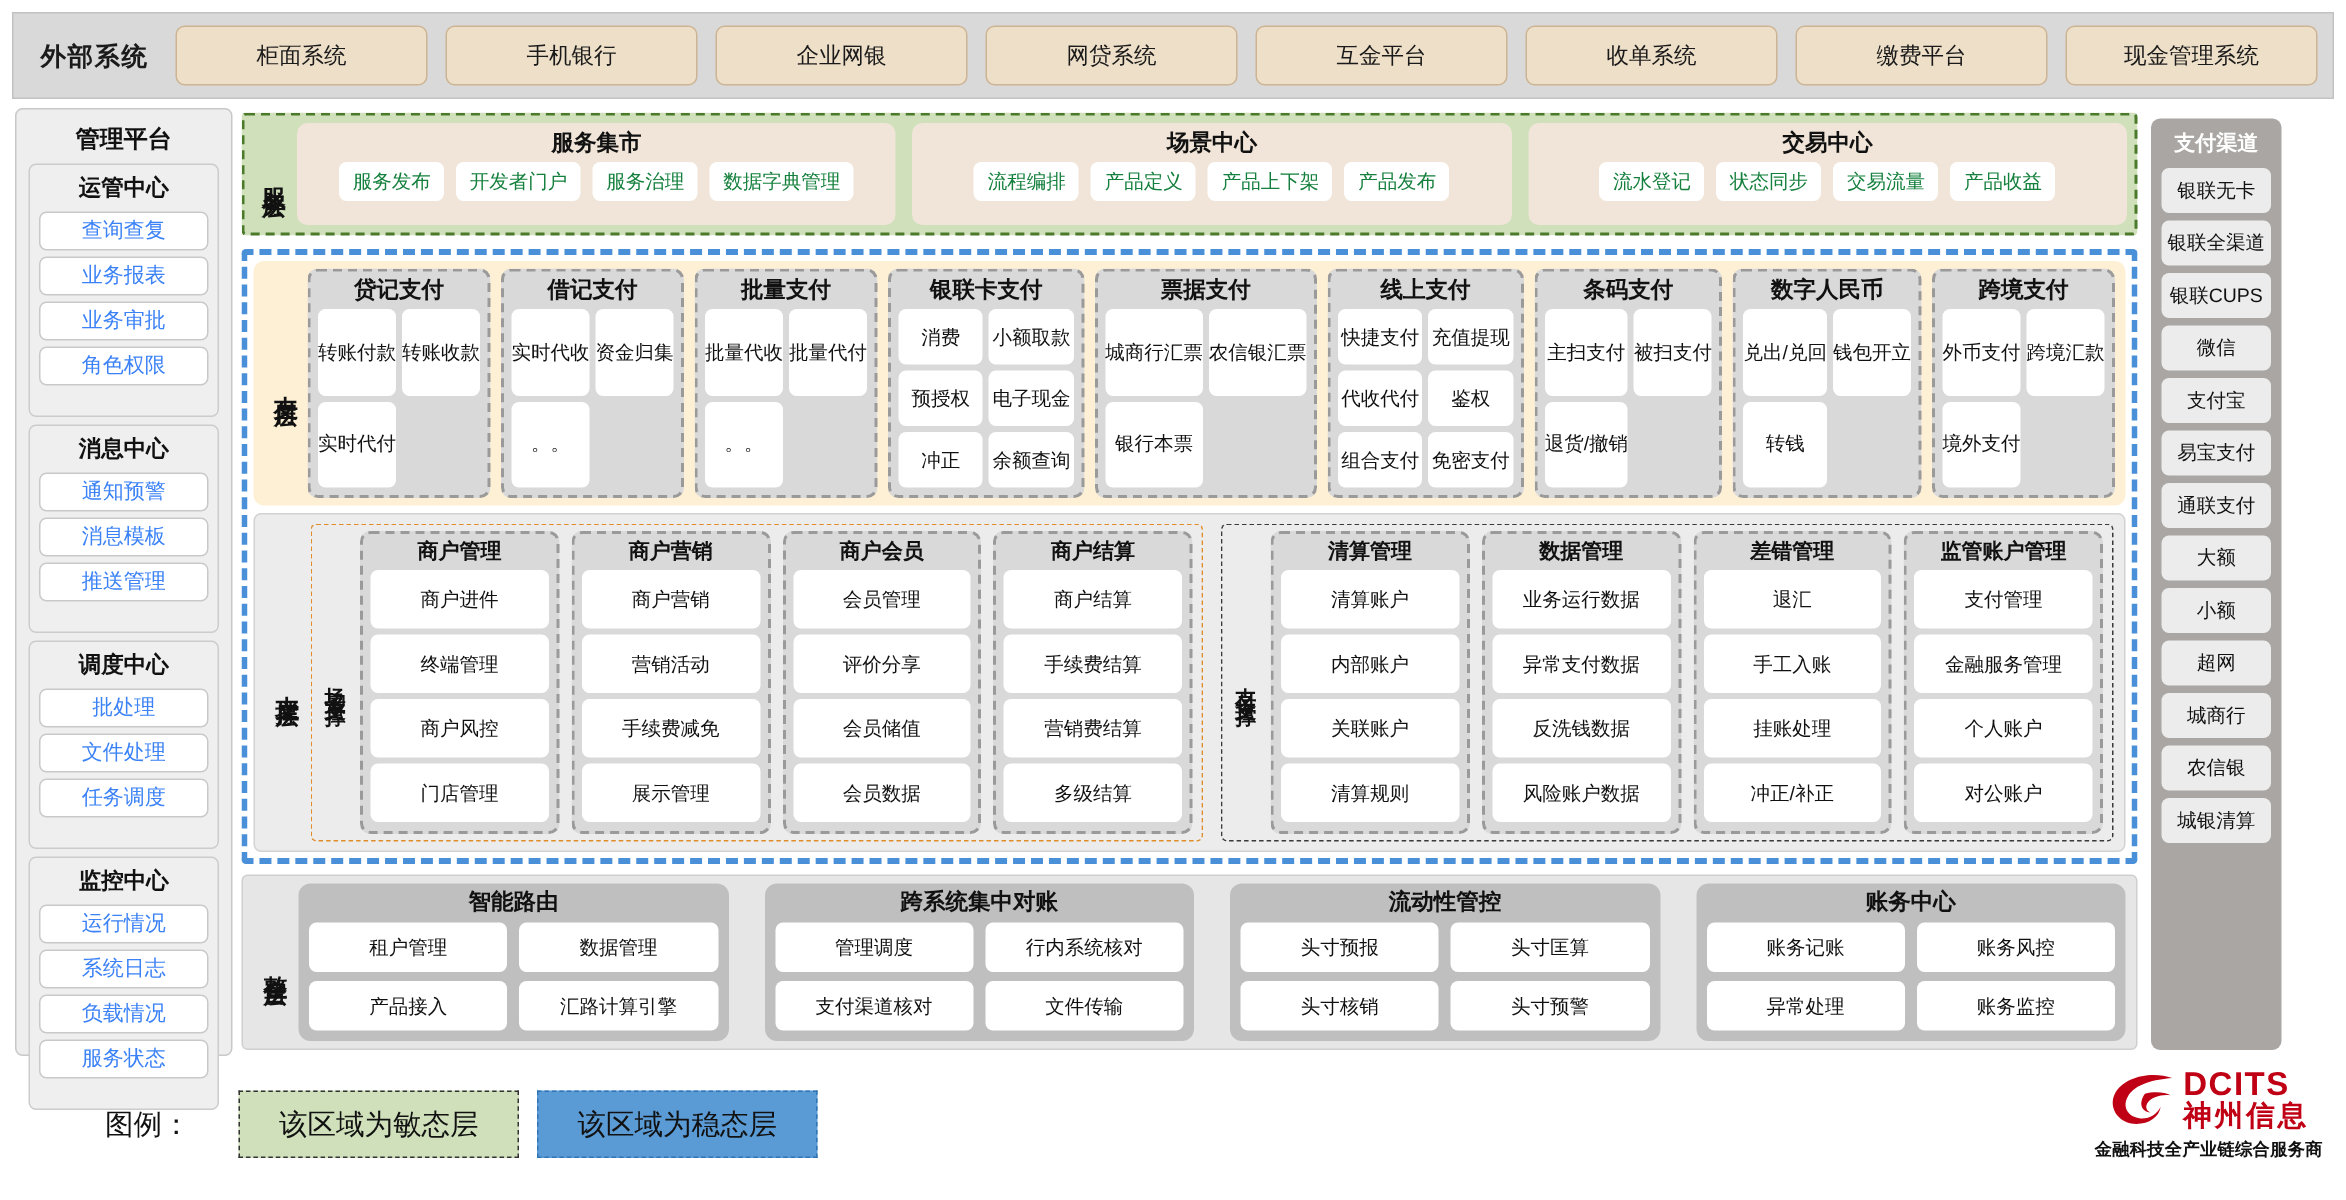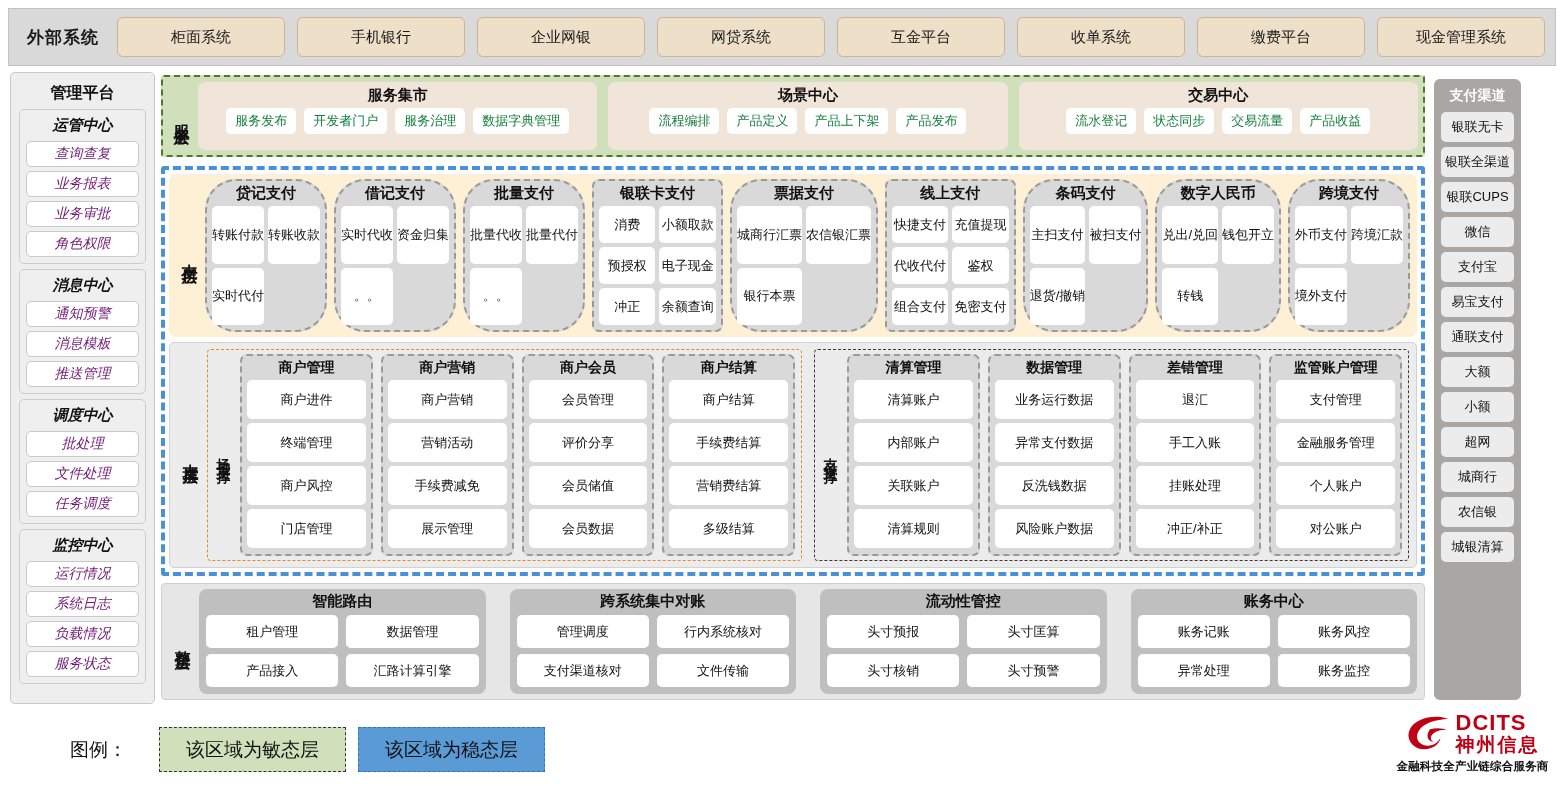--- a/index.html
+++ b/index.html
@@ -31,27 +31,27 @@
 
   
   .left-panel {
     position: absolute; left: 10px; top: 72px; width: 145px; height: 632px;
     background: #eeeeee; border: 1px solid #c8c8c8; border-radius: 5px;
     padding: 6px 8px; display: flex; flex-direction: column; gap: 0;
   }
   .lp-title { font-size: 16px; font-weight: bold; text-align: center; color: #111; padding: 4px 0 5px; }
   .lp-group {
     background: #efefef; border: 1px solid #cccccc; border-radius: 5px;
-    padding: 3px 6px 6px; display: flex; flex-direction: column; gap: 4px; font-style: italic;
+    padding: 3px 6px 20px; display: flex; flex-direction: column; gap: 4px;
   }
   .lp-group-title { font-size: 15px; font-weight: bold; text-align: center; color: #111; padding: 3px 0 2px; }
   .lp-item {
     background: #fff; border: 1px solid #c9c9c9; border-radius: 5px;
     height: 26px; display: flex; align-items: center; justify-content: center;
-    font-size: 14px; color: #701a75;
+    font-size: 14px; color: #3b82f6;
   }
 
   
   .right-panel {
     position: absolute; left: 1434px; top: 79px; width: 87px; height: 621px;
     background: #a9a6a3; border-radius: 6px;
     padding: 5px 7px 7px; display: flex; flex-direction: column; gap: 5px;
   }
   .rp-title { font-size: 14px; font-weight: bold; color: #fff; text-align: center; padding: 3px 0 2px; }
   .rp-item {
@@ -94,21 +94,21 @@
   
   .pay-layer {
     background: #fdf0d5; border-radius: 7px; height: 163px;
     display: flex; align-items: stretch; padding: 5px 7px;
   }
   .pay-cols { flex: 1 1 auto; display: flex; gap: 7px; padding-left: 3px; }
   .pay-col {
     background: #d9d9d9; border: 2px dashed #9a9a9a; border-radius: 7px;
     padding: 1px 5px 5px; display: flex; flex-direction: column;
   }
-  .pay-col.w1 { flex: 1 1 0; border-radius: 31px; }
+  .pay-col.w1 { flex: 1 1 0; }
   .pay-col.w2 { flex: 1.62 1 0; }
   .pay-col-title { font-size: 15px; font-weight: bold; text-align: center; color: #111; padding: 2px 0 3px; white-space: nowrap; }
   .pay-grid { display: grid; gap: 4px; flex: 1 1 auto; }
   .pay-grid.c1 { grid-template-columns: 1fr 1fr; }
   .pay-grid.c2 { grid-template-columns: 1fr 1fr; }
   .pay-chip {
     background: #fff; border-radius: 5px;
     display: flex; align-items: center; justify-content: center;
     font-size: 13px; color: #111; white-space: nowrap; min-height: 27px;
   }

